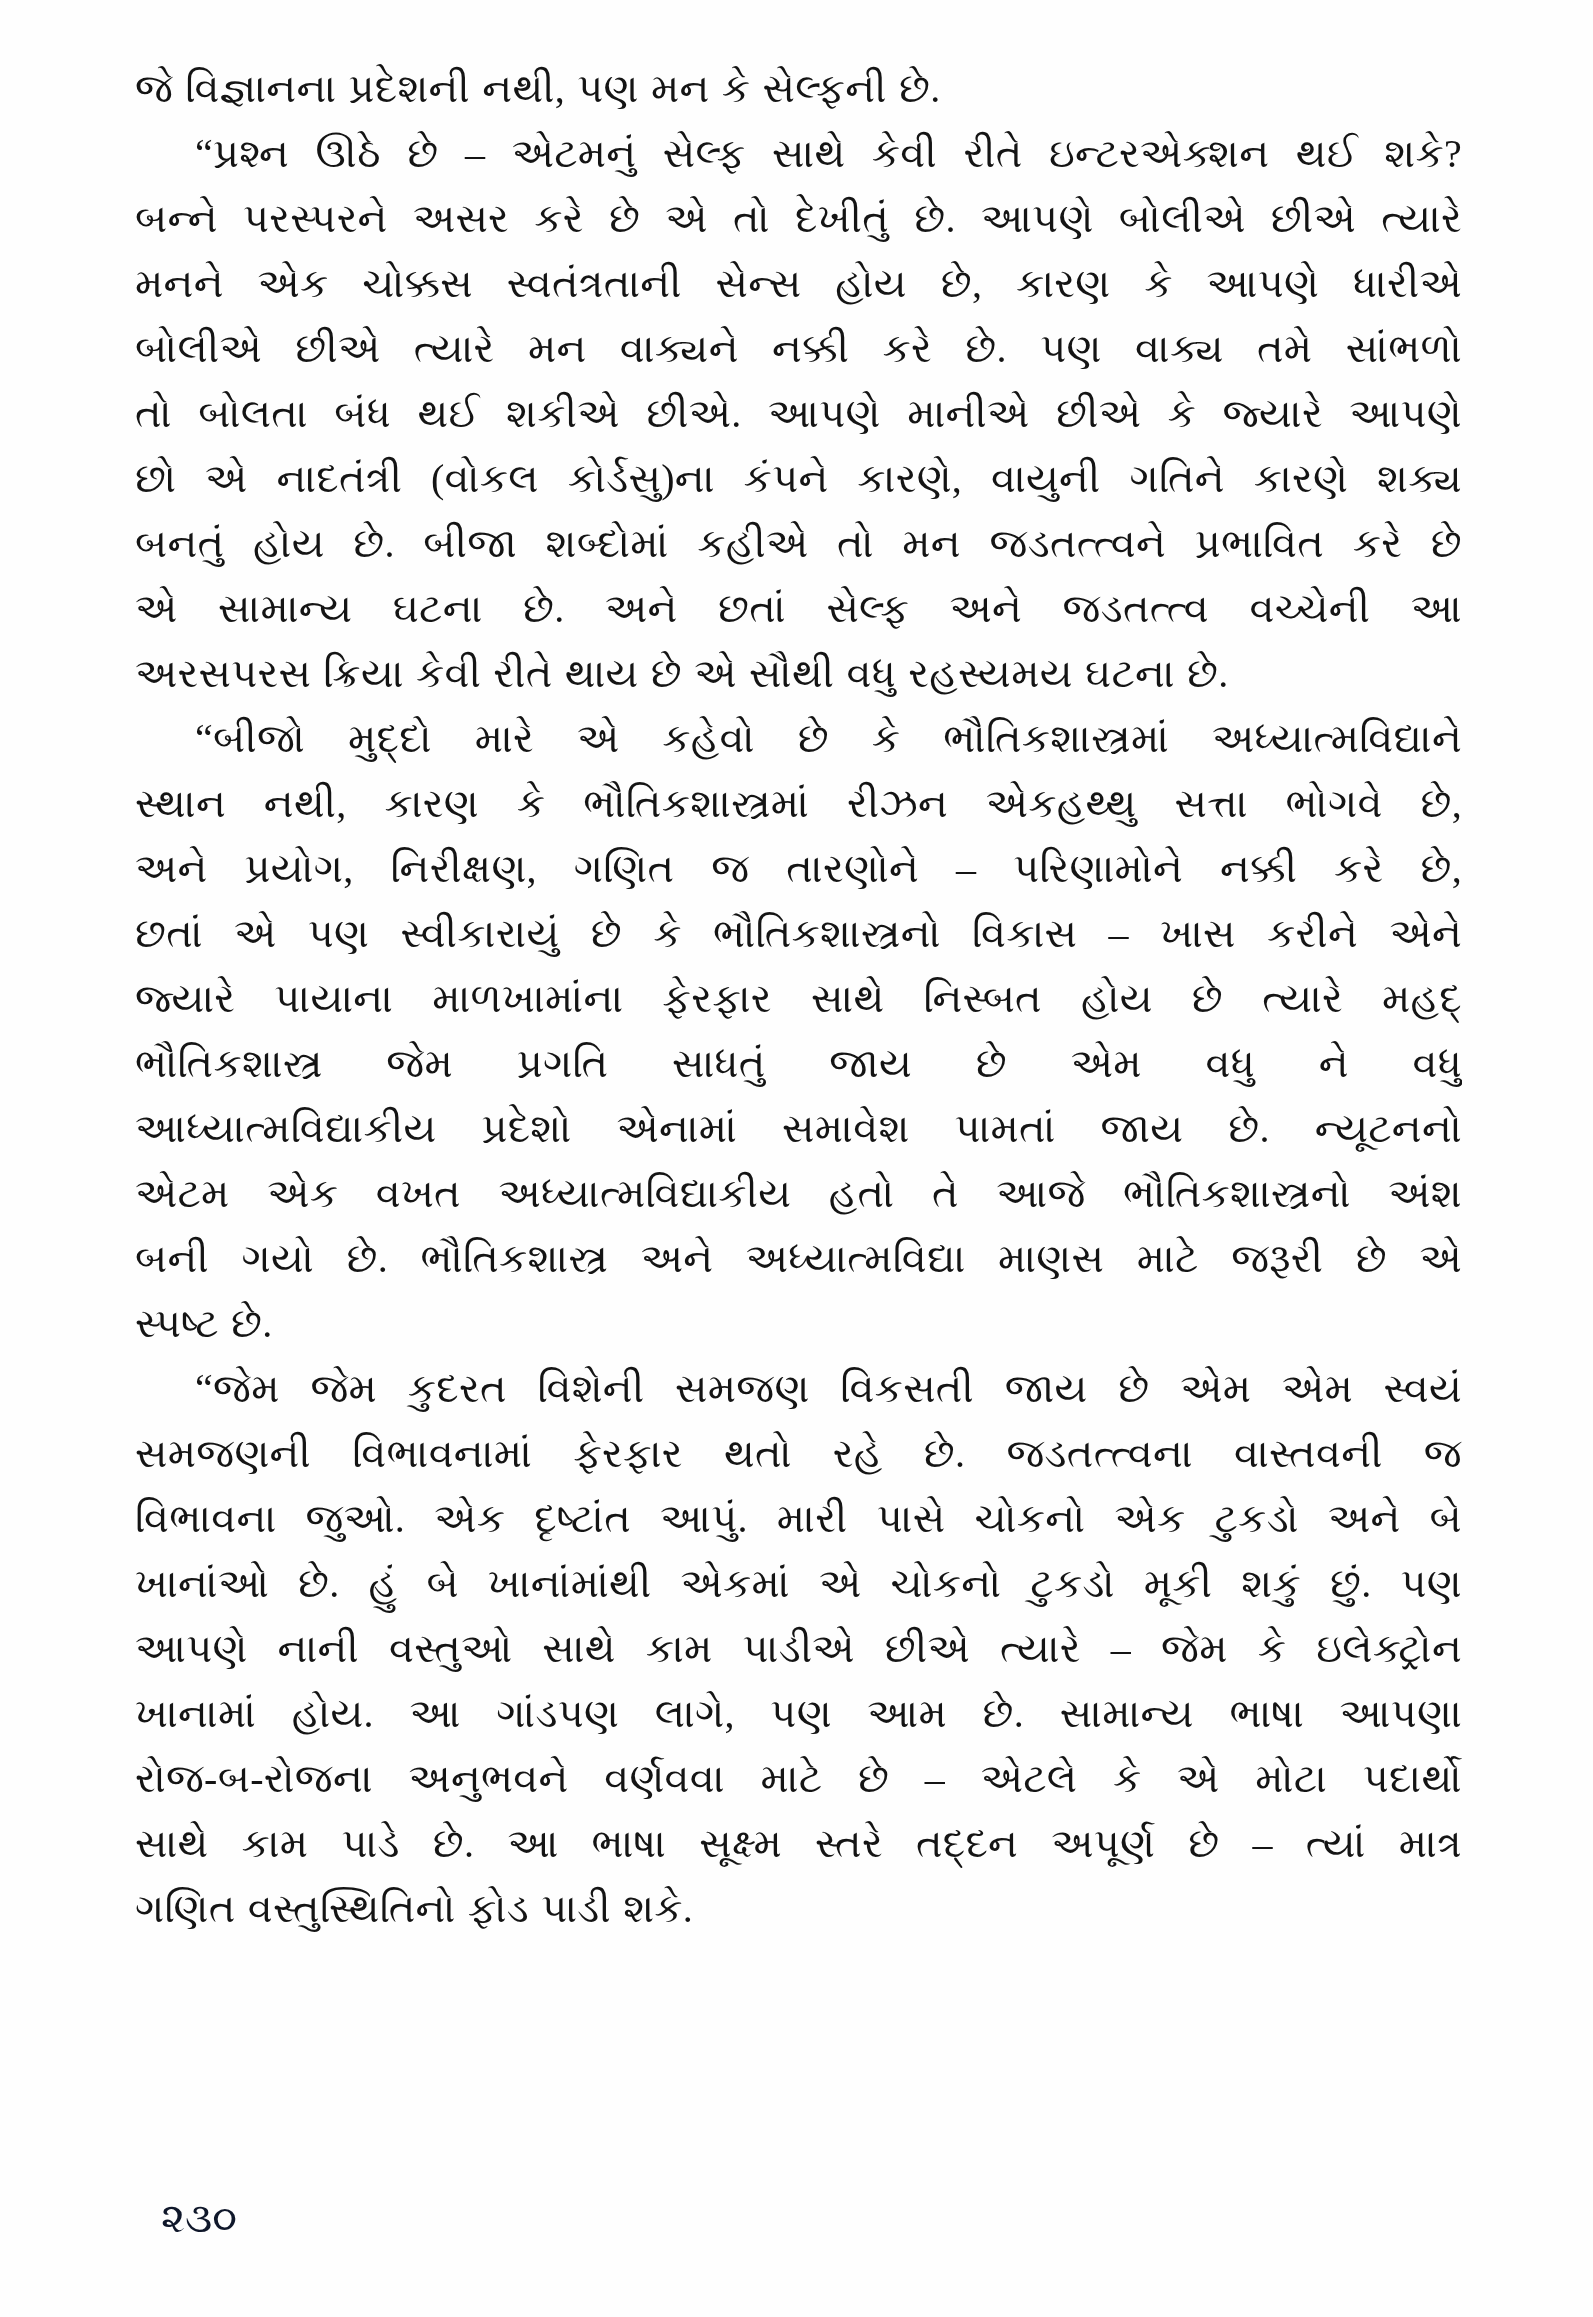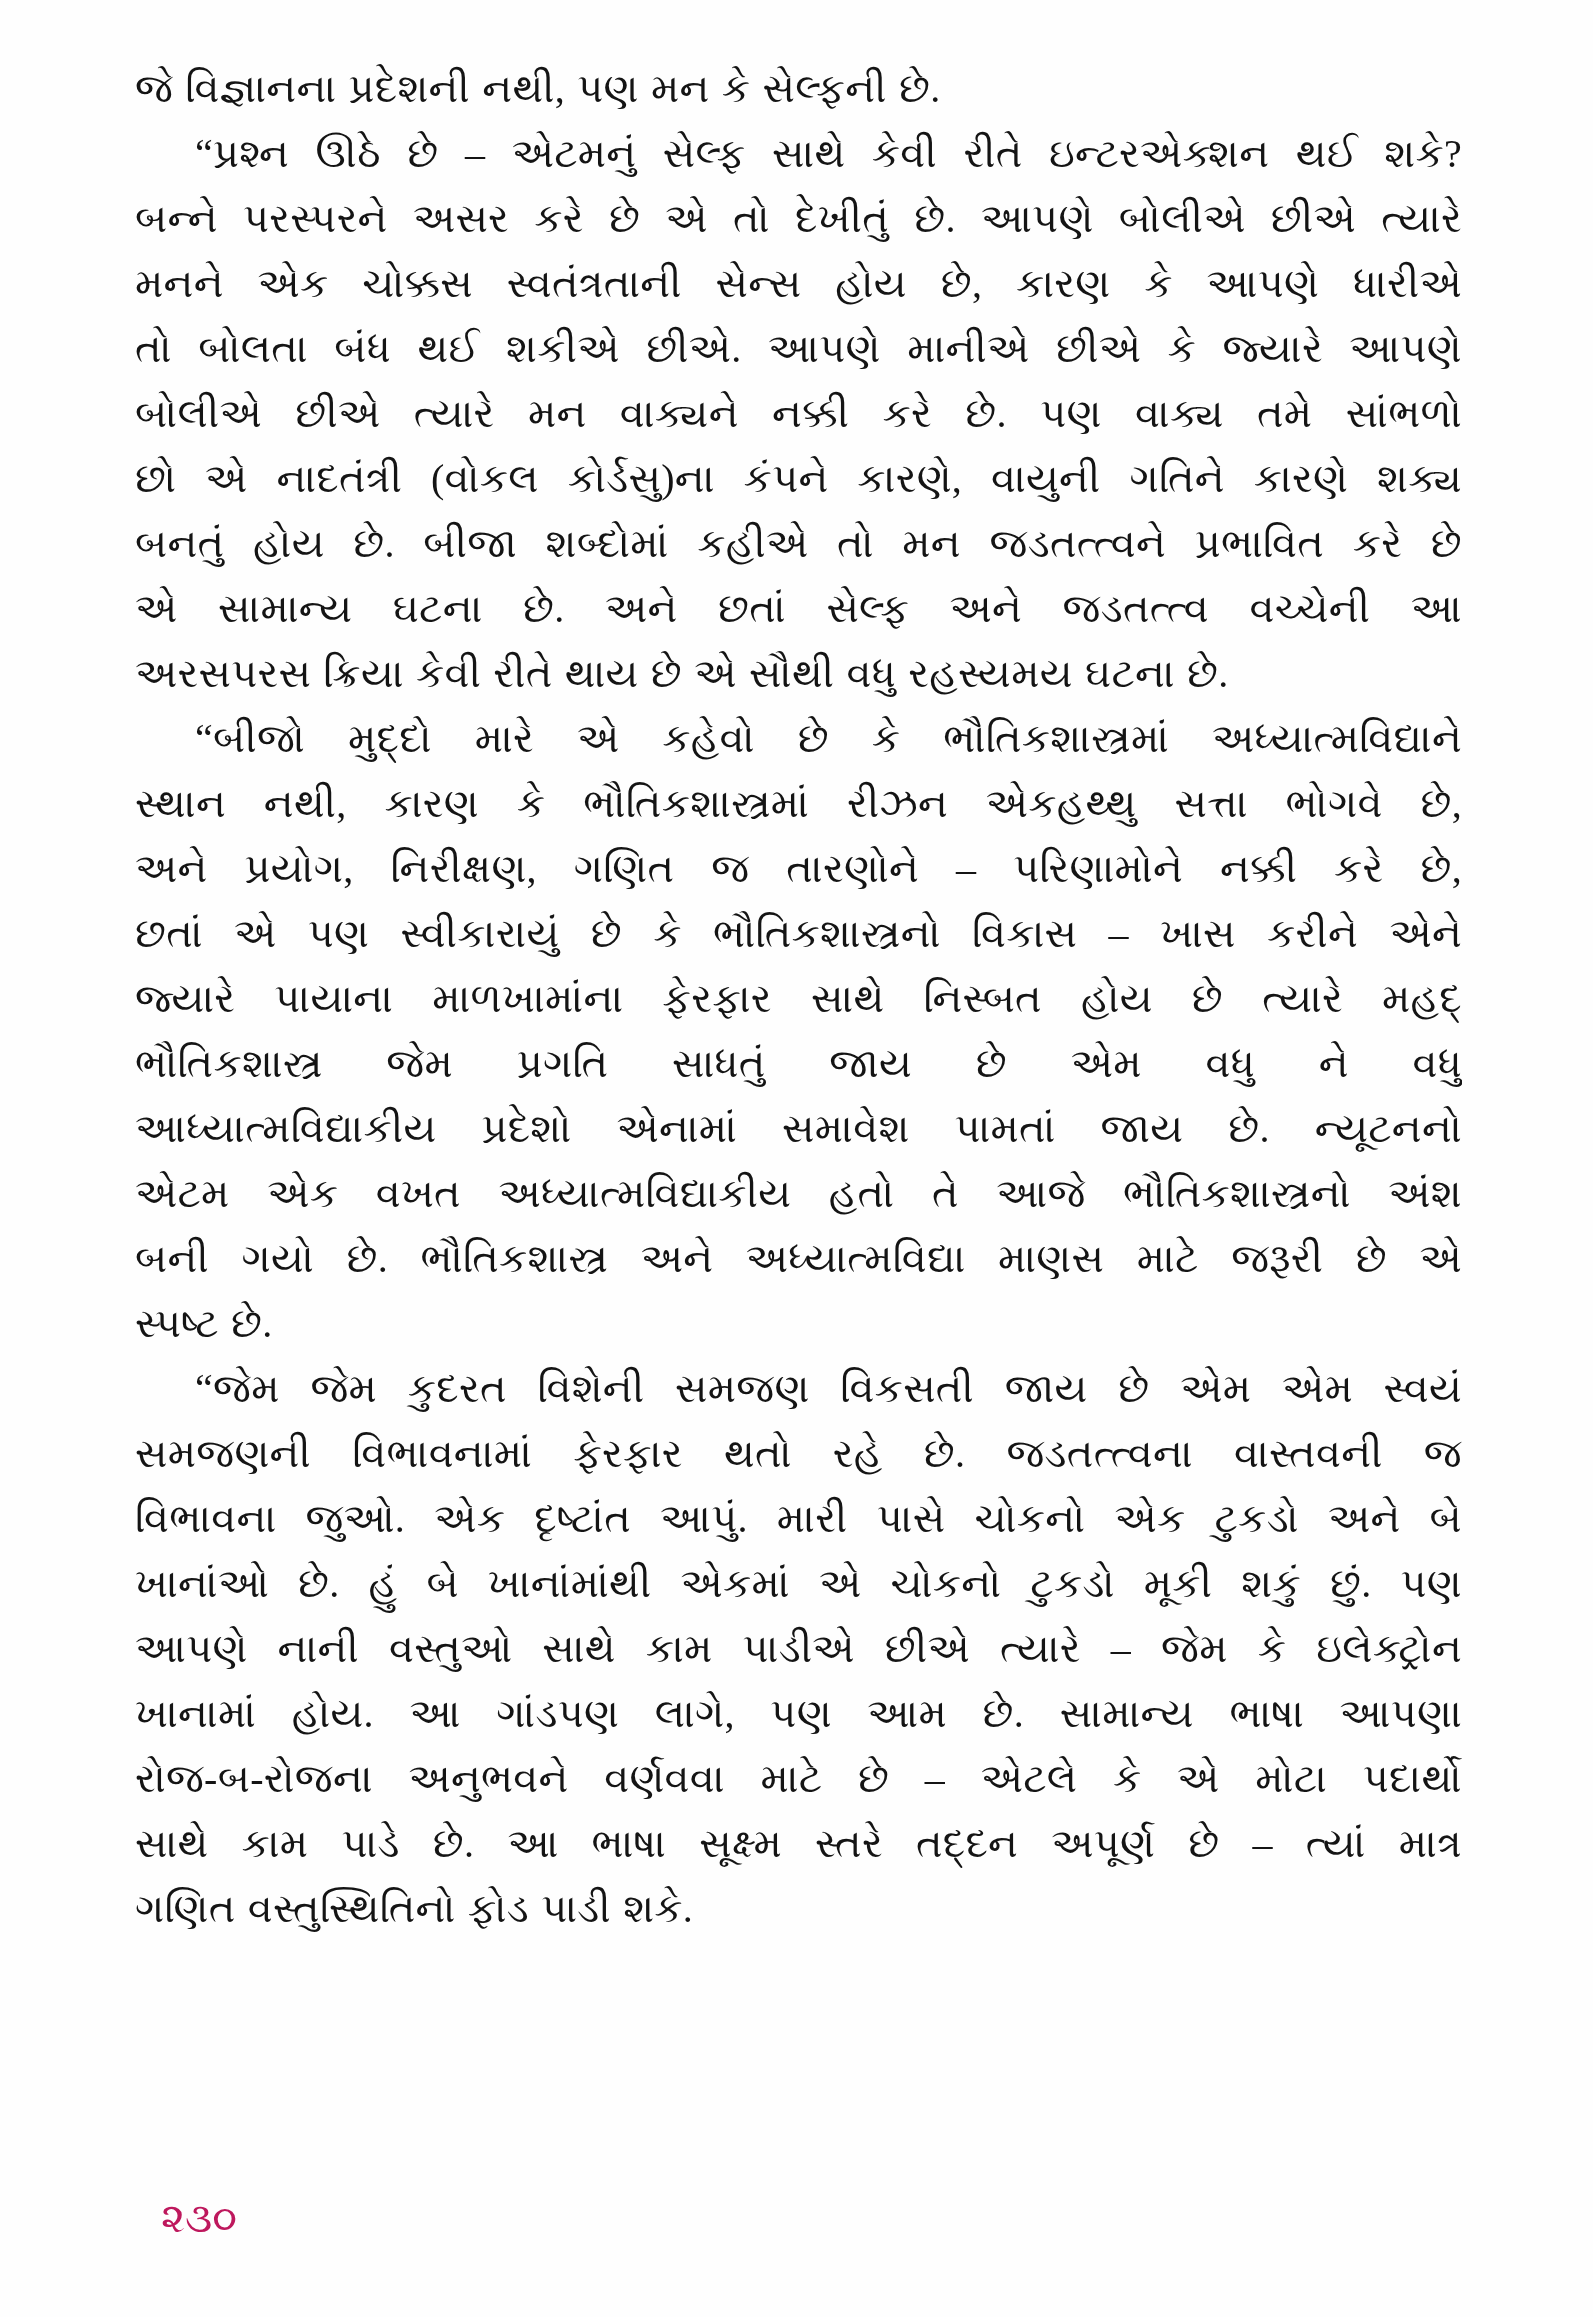--- a/index.html
+++ b/index.html
@@ -47,37 +47,37 @@
   .line.indent {
     text-indent: 60px;
     font-family: Liberation Serif, serif;
   }
   .page-number {
     position: absolute;
     left: 161px;
     top: 2194px;
     font-size: 41px;
     line-height: 48px;
-    color: #be185d;
+    color: #0f172a;
   }
 </style>
 </head>
 <body>
 
 <div class="page">
   <div class="text-block" id="text-block">
       <div class="paragraph">
         <div class="line para-end">જે વિજ્ઞાનના પ્રદેશની નથી, પણ મન કે સેલ્ફની છે.</div>
       </div>
       <div class="paragraph">
         <div class="line indent">“પ્રશ્ન ઊઠે છે – એટમનું સેલ્ફ સાથે કેવી રીતે ઇન્ટરએક્શન થઈ શકે?</div>
         <div class="line">બન્ને પરસ્પરને અસર કરે છે એ તો દેખીતું છે. આપણે બોલીએ છીએ ત્યારે</div>
         <div class="line">મનને એક ચોક્કસ સ્વતંત્રતાની સેન્સ હોય છે, કારણ કે આપણે ધારીએ</div>
+        <div class="line">બોલીએ છીએ ત્યારે મન વાક્યને નક્કી કરે છે. પણ વાક્ય તમે સાંભળો</div>
         <div class="line">તો બોલતા બંધ થઈ શકીએ છીએ. આપણે માનીએ છીએ કે જ્યારે આપણે</div>
-        <div class="line">બોલીએ છીએ ત્યારે મન વાક્યને નક્કી કરે છે. પણ વાક્ય તમે સાંભળો</div>
         <div class="line">છો એ નાદતંત્રી (વોકલ કોર્ડસુ)ના કંપને કારણે, વાયુની ગતિને કારણે શક્ય</div>
         <div class="line">બનતું હોય છે. બીજા શબ્દોમાં કહીએ તો મન જડતત્ત્વને પ્રભાવિત કરે છે</div>
         <div class="line">એ સામાન્ય ઘટના છે. અને છતાં સેલ્ફ અને જડતત્ત્વ વચ્ચેની આ</div>
         <div class="line para-end">અરસપરસ ક્રિયા કેવી રીતે થાય છે એ સૌથી વધુ રહસ્યમય ઘટના છે.</div>
       </div>
       <div class="paragraph">
         <div class="line indent">“બીજો મુદ્દો મારે એ કહેવો છે કે ભૌતિકશાસ્ત્રમાં અધ્યાત્મવિદ્યાને</div>
         <div class="line">સ્થાન નથી, કારણ કે ભૌતિકશાસ્ત્રમાં રીઝન એકહથ્થુ સત્તા ભોગવે છે,</div>
         <div class="line">અને પ્રયોગ, નિરીક્ષણ, ગણિત જ તારણોને – પરિણામોને નક્કી કરે છે,</div>
         <div class="line">છતાં એ પણ સ્વીકારાયું છે કે ભૌતિકશાસ્ત્રનો વિકાસ – ખાસ કરીને એને</div>

